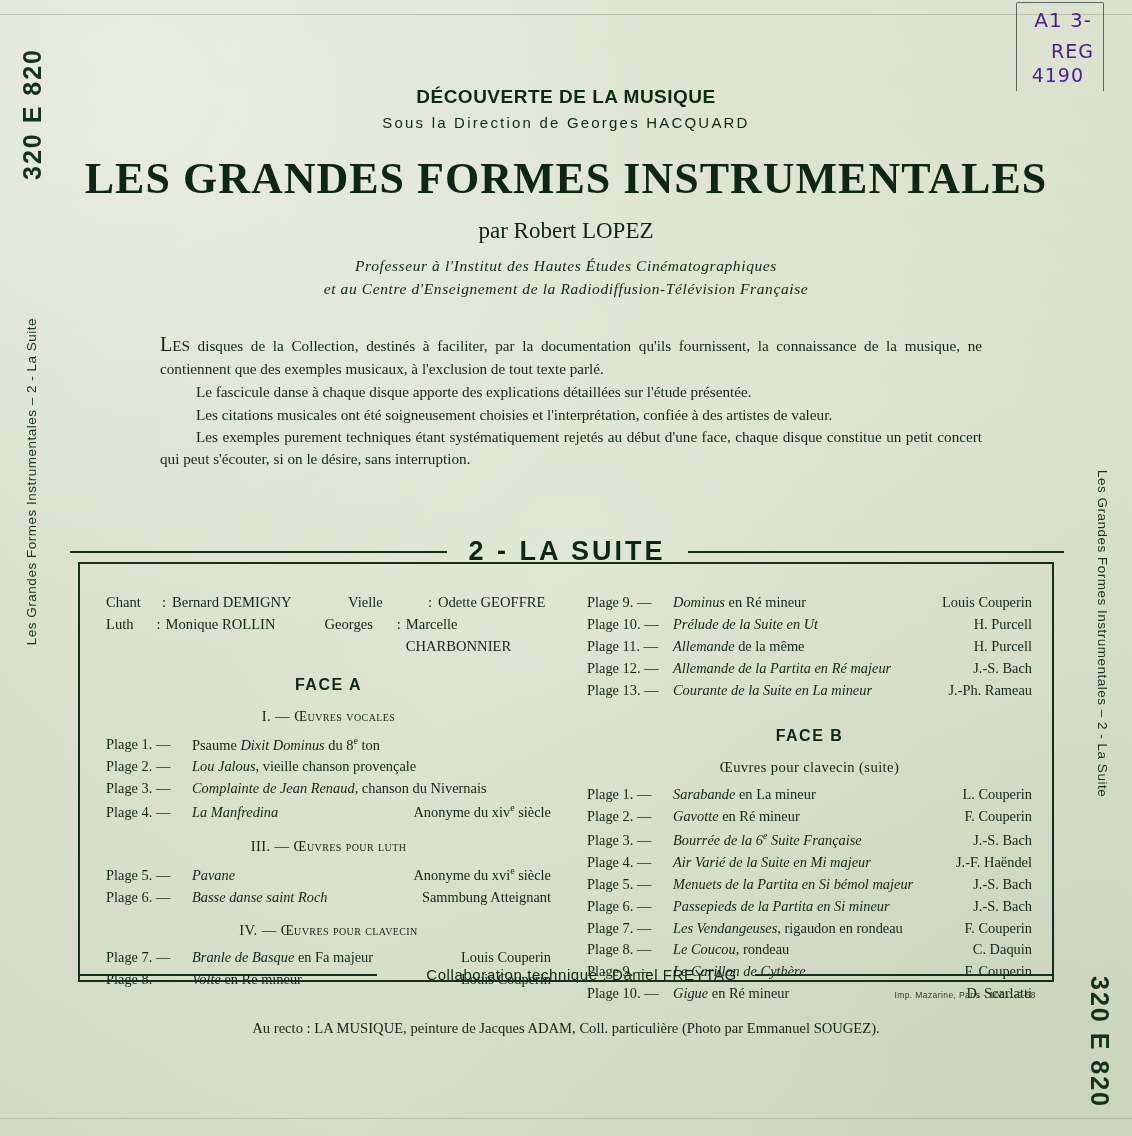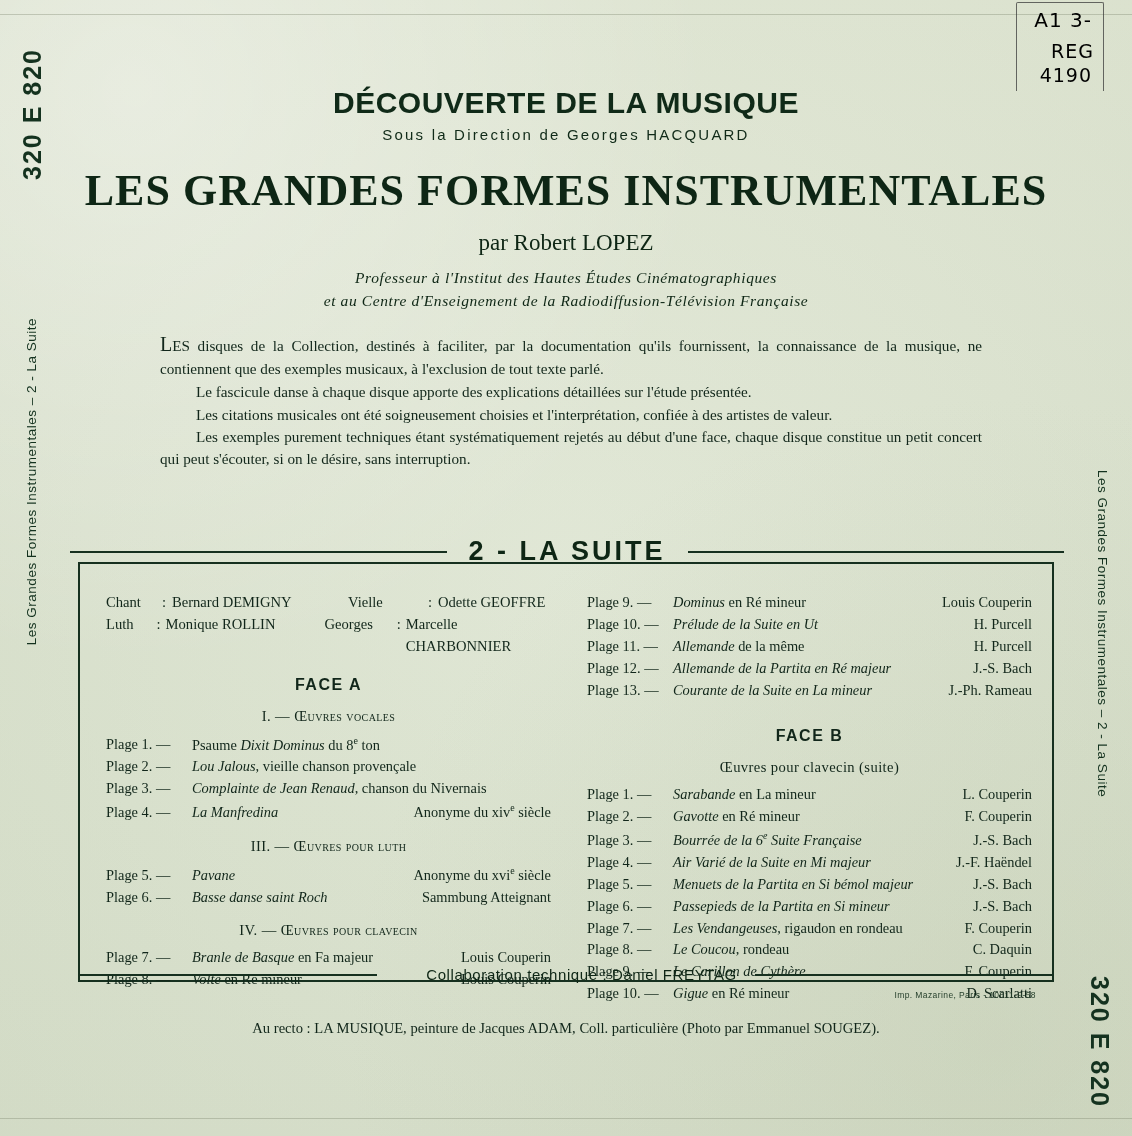--- a/index.html
+++ b/index.html
@@ -76,44 +76,44 @@
     font-weight: bold;
     font-size: 25px;
     letter-spacing: 2px;
     color: #14321f;
   }
 
   
   .hand {
     position: absolute;
     font-family: "DejaVu Sans", sans-serif;
-    color: #000000;
+    color: #4c1d95;
     font-size: 19px;
   }
   .hand-a1 { right: 40px; top: 8px; font-size: 20px; letter-spacing: 1px; }
   .hand-reg { right: 38px; top: 40px; font-size: 19px; letter-spacing: 1px; }
-  .hand-4190 { right: 40px; top: 64px; font-size: 19px; letter-spacing: 1px; }
+  .hand-4190 { right: 48px; top: 64px; font-size: 19px; letter-spacing: 1px; }
   .hand-box {
     position: absolute;
     right: 28px; top: 2px;
     width: 86px; height: 88px;
     border-left: 1.6px solid #3a3a3a;
     border-top: 1.6px solid #3a3a3a;
     border-right: 1.6px solid #3a3a3a;
     border-bottom: none;
     border-radius: 2px 2px 0 0;
     opacity: .75;
   }
 
   
   .header { position: absolute; left: 0; right: 0; top: 86px; text-align: center; }
   .collection-title {
     font-family: "Liberation Sans", sans-serif;
     font-weight: bold;
-    font-size: 30px;
+    font-size: 19px;
     letter-spacing: 0.5px;
     color: #102a18;
   }
   .collection-sub {
     font-family: "Liberation Sans", sans-serif;
     font-size: 15px;
     letter-spacing: 2.2px;
     margin-top: 6px;
     color: #102a18;
   }

